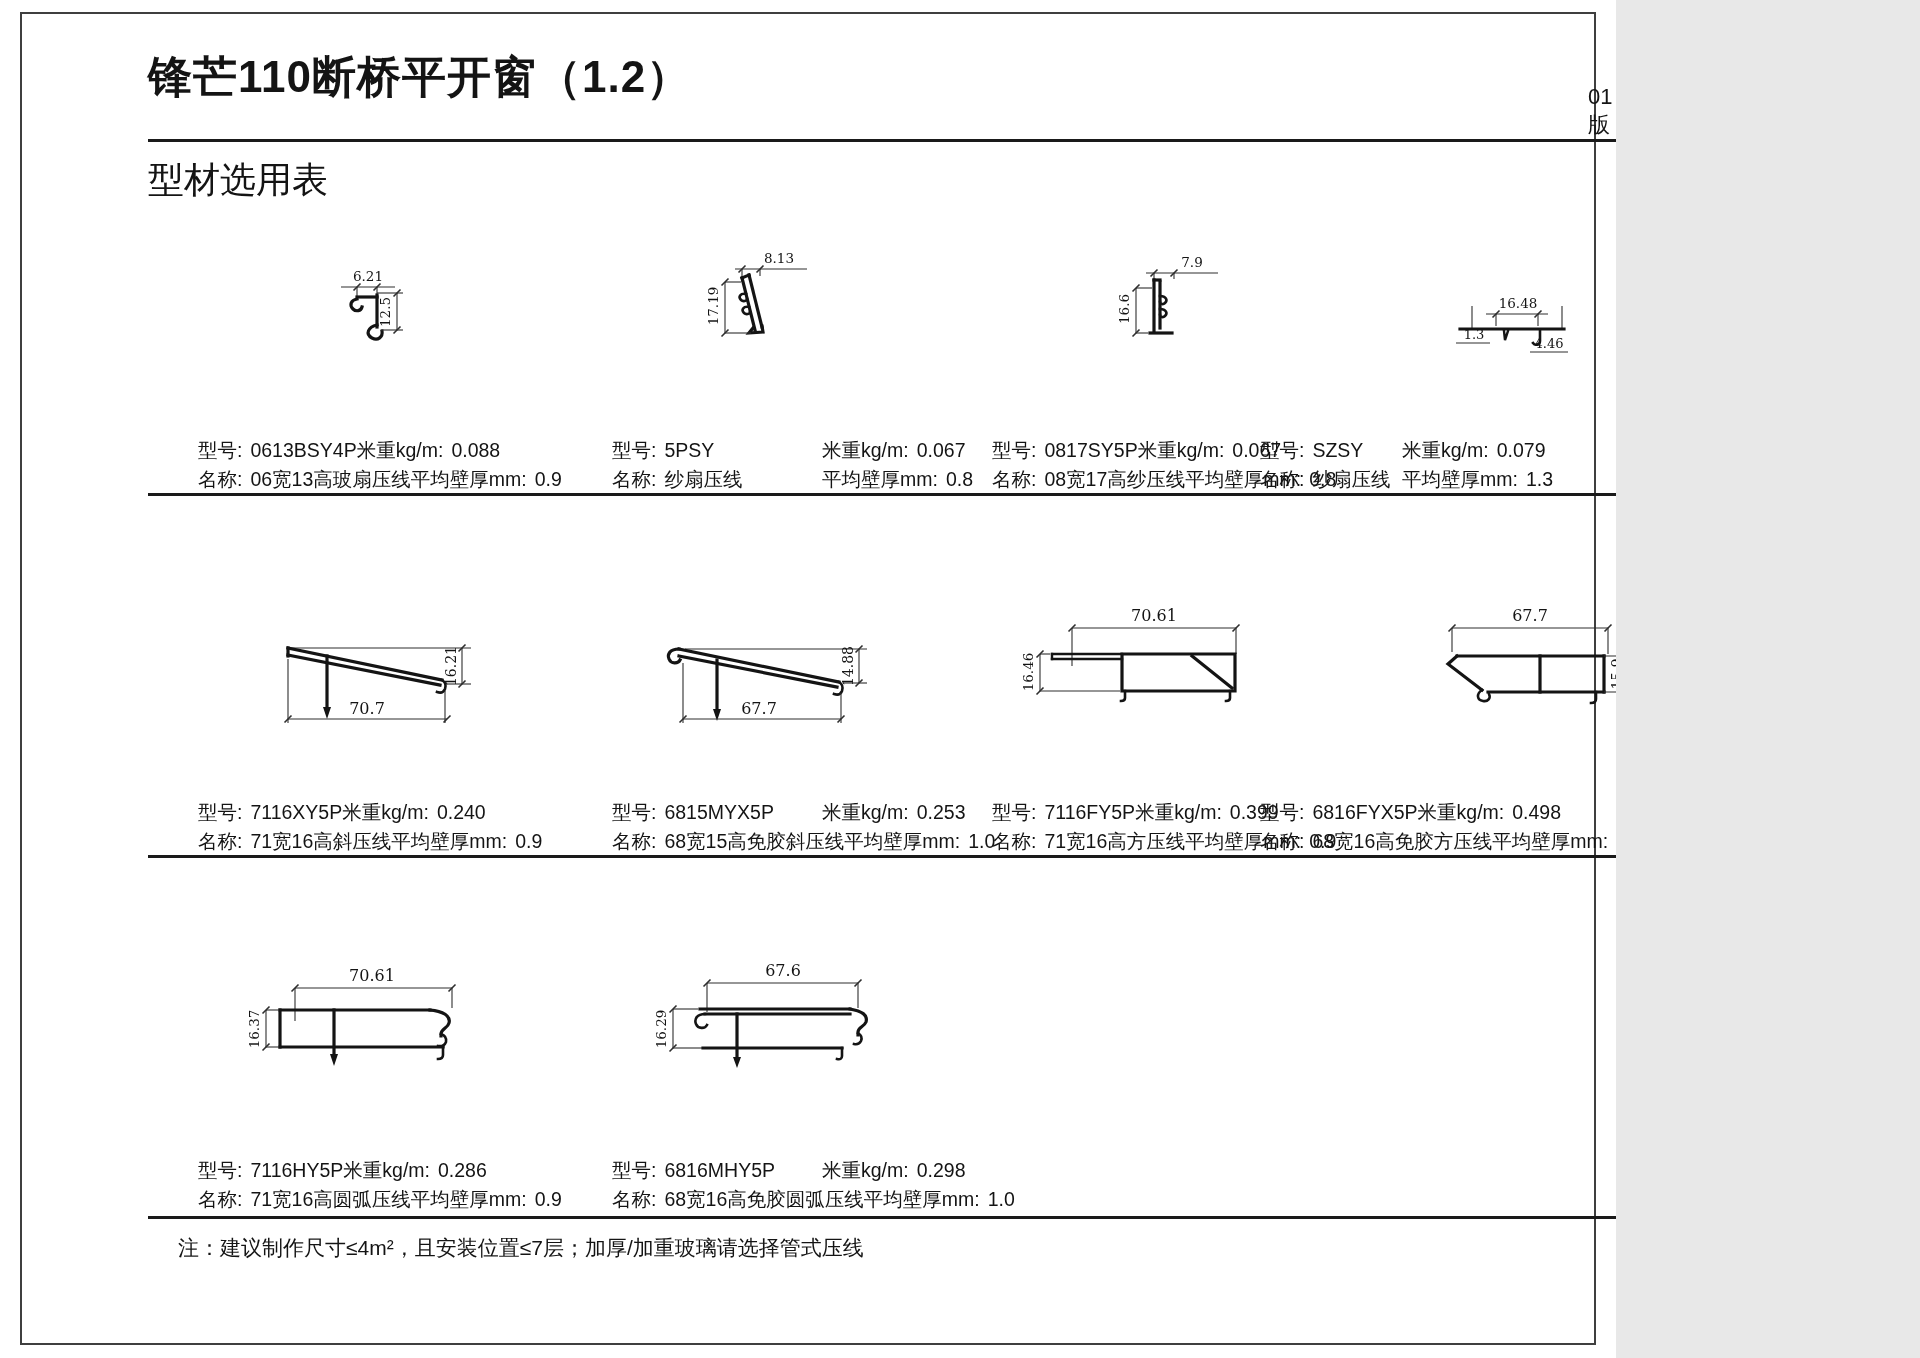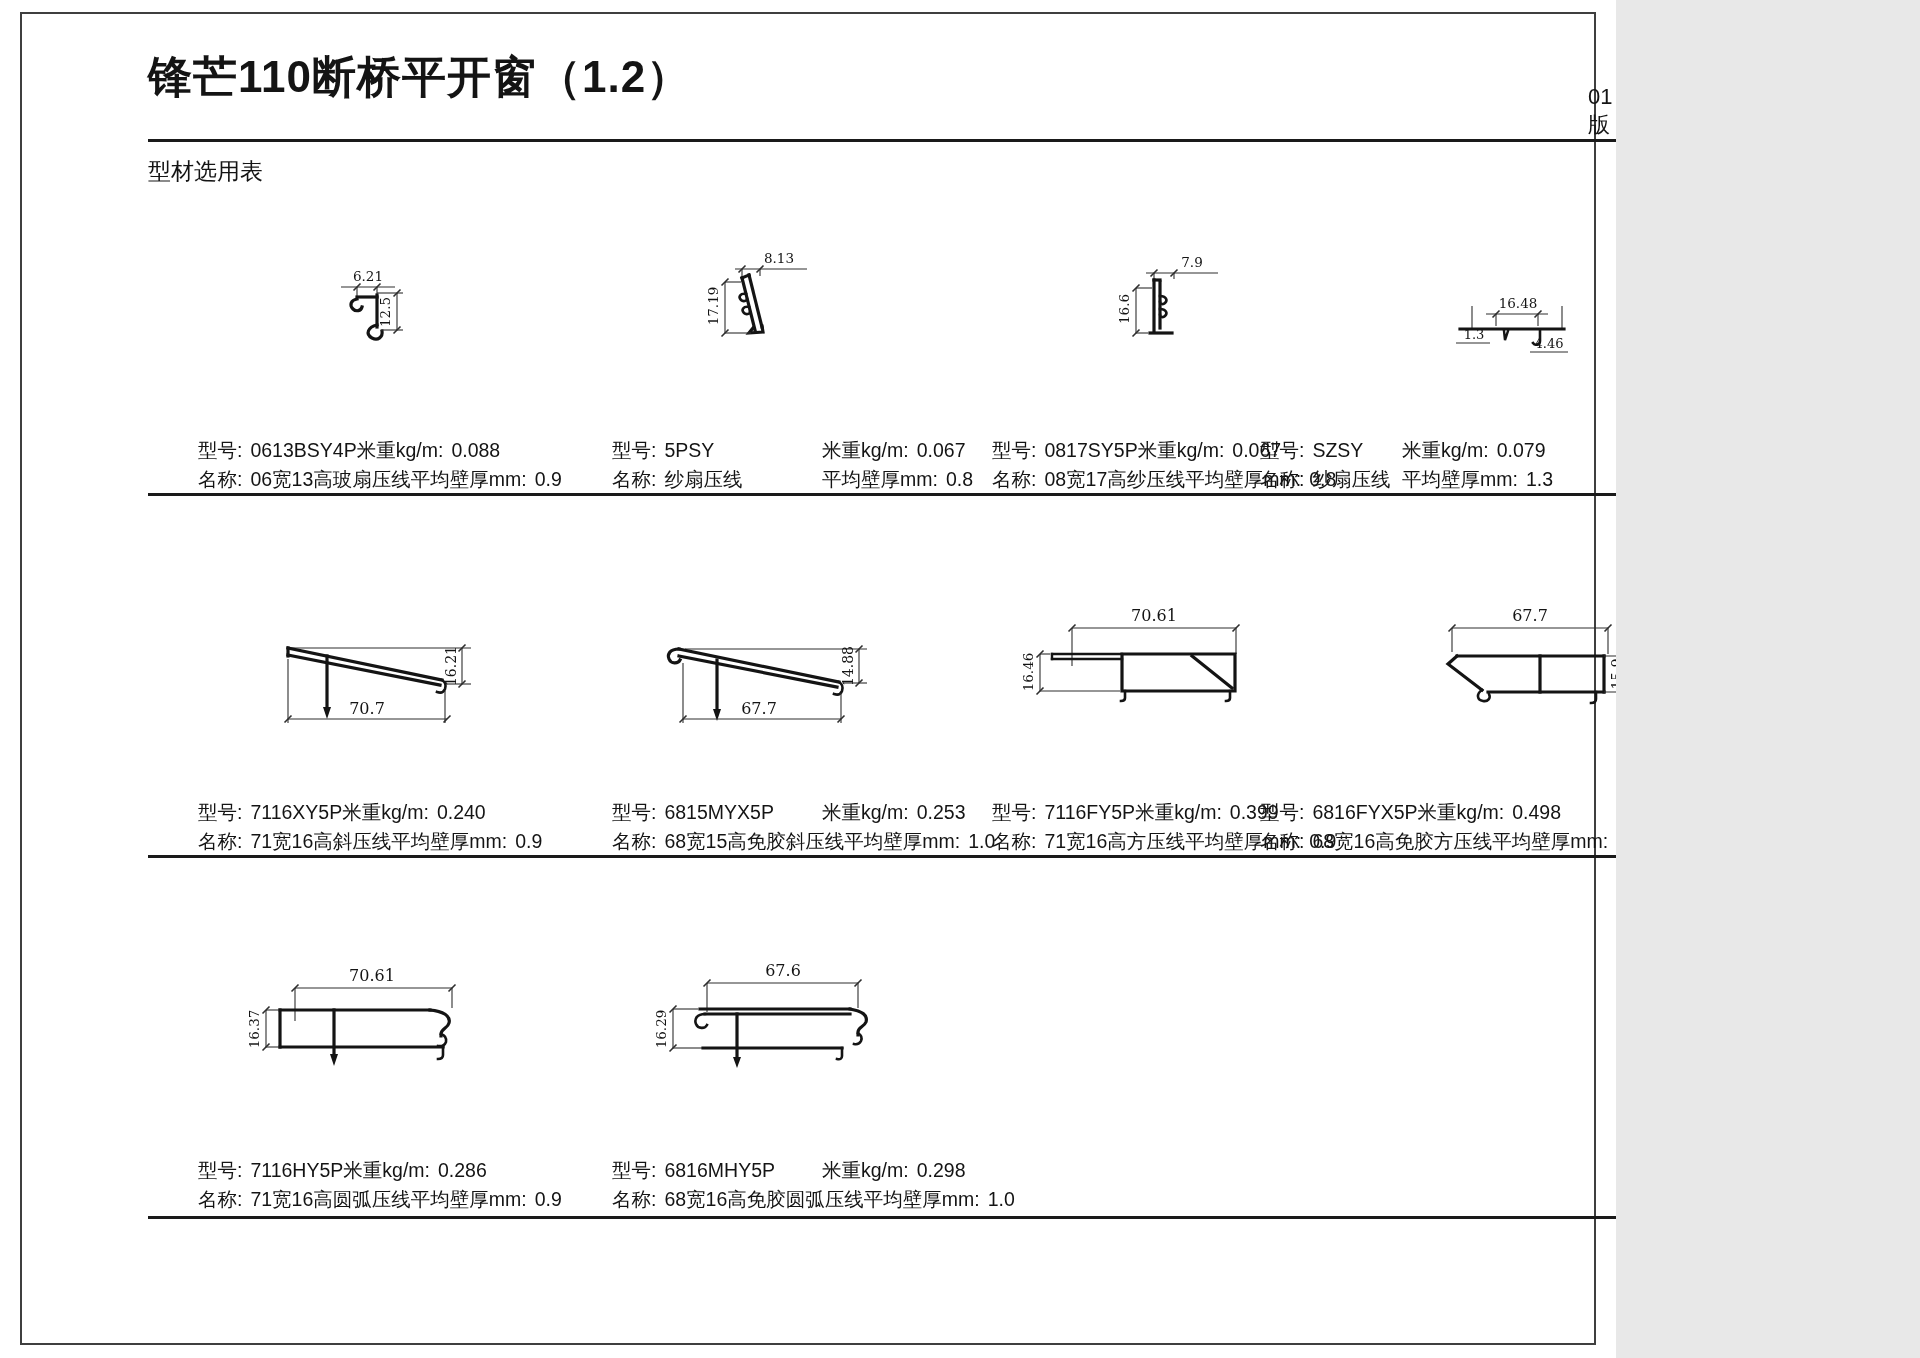--- a/index.html
+++ b/index.html
@@ -2,21 +2,21 @@
 <html><head>
 <meta charset="utf-8">
 <style>
   html,body{margin:0;padding:0;background:#e8e8e8;}
   .page{position:relative;width:1616px;height:1358px;background:#ffffff;
         font-family:"Liberation Sans",sans-serif;color:#141414;overflow:hidden;}
   .page-border{position:absolute;left:20px;top:12px;right:20px;bottom:13px;
         border:2px solid #3f3f3f;pointer-events:none;}
   .title{position:absolute;left:148px;top:48px;font-size:44px;font-weight:bold;letter-spacing:1px;}
   .edition{position:absolute;left:1588px;top:84px;font-size:22px;}
-  .section-title{position:absolute;left:148px;top:156px;font-size:23px;}
+  .section-title{position:absolute;left:148px;top:156px;font-size:36px;}
   .rule{position:absolute;left:148px;width:1528px;height:0;border-top:3px solid #1a1a1a;}
   .rule-title{top:139px;}
   .rule-sep1{top:493px;}
   .rule-sep2{top:855px;}
   .rule-sep3{top:1216px;}
   .note{position:absolute;left:178px;top:1234px;font-size:21px;}
   .pageno{position:absolute;left:1688px;top:1234px;font-size:24px;}
 
   .spec{position:absolute;font-size:19.5px;white-space:nowrap;}
   .spec .row{display:flex;line-height:29px;}
@@ -480,14 +480,15 @@
           <span>68宽16高免胶圆弧压线</span>
         </span>
       <span class="pair">
           <span class="lab">平均壁厚mm:</span>
           <span>1.0</span>
         </span>
     </div>
   </div>
 
   <div class="rule rule-sep3"></div>
+  <div class="note">注：建议制作尺寸≤4m²，且安装位置≤7层；加厚/加重玻璃请选择管式压线</div>
   <div class="pageno">P2</div>
 </div>
 
 </body></html>

